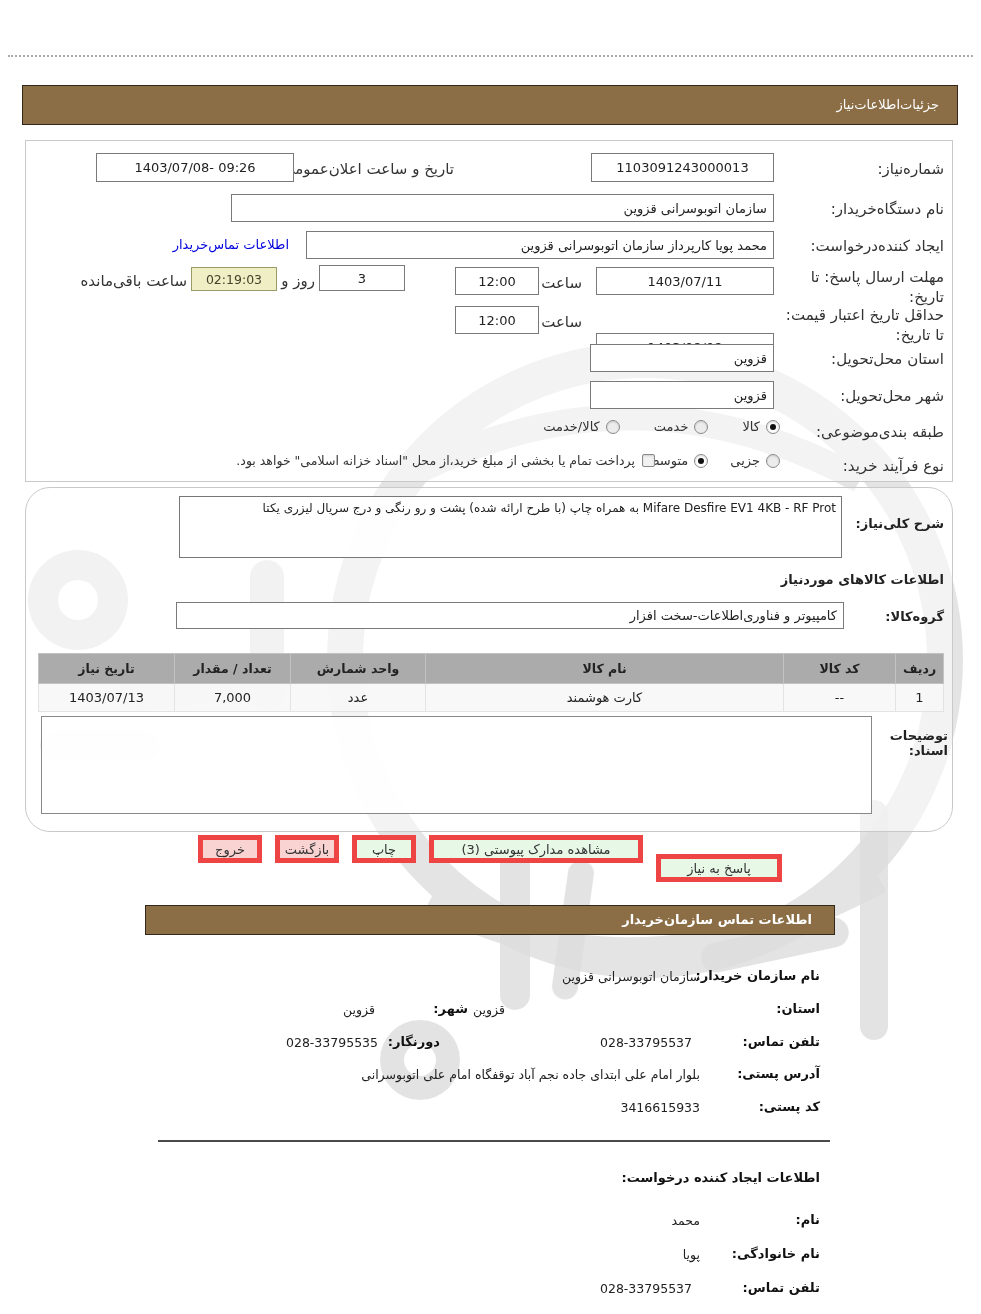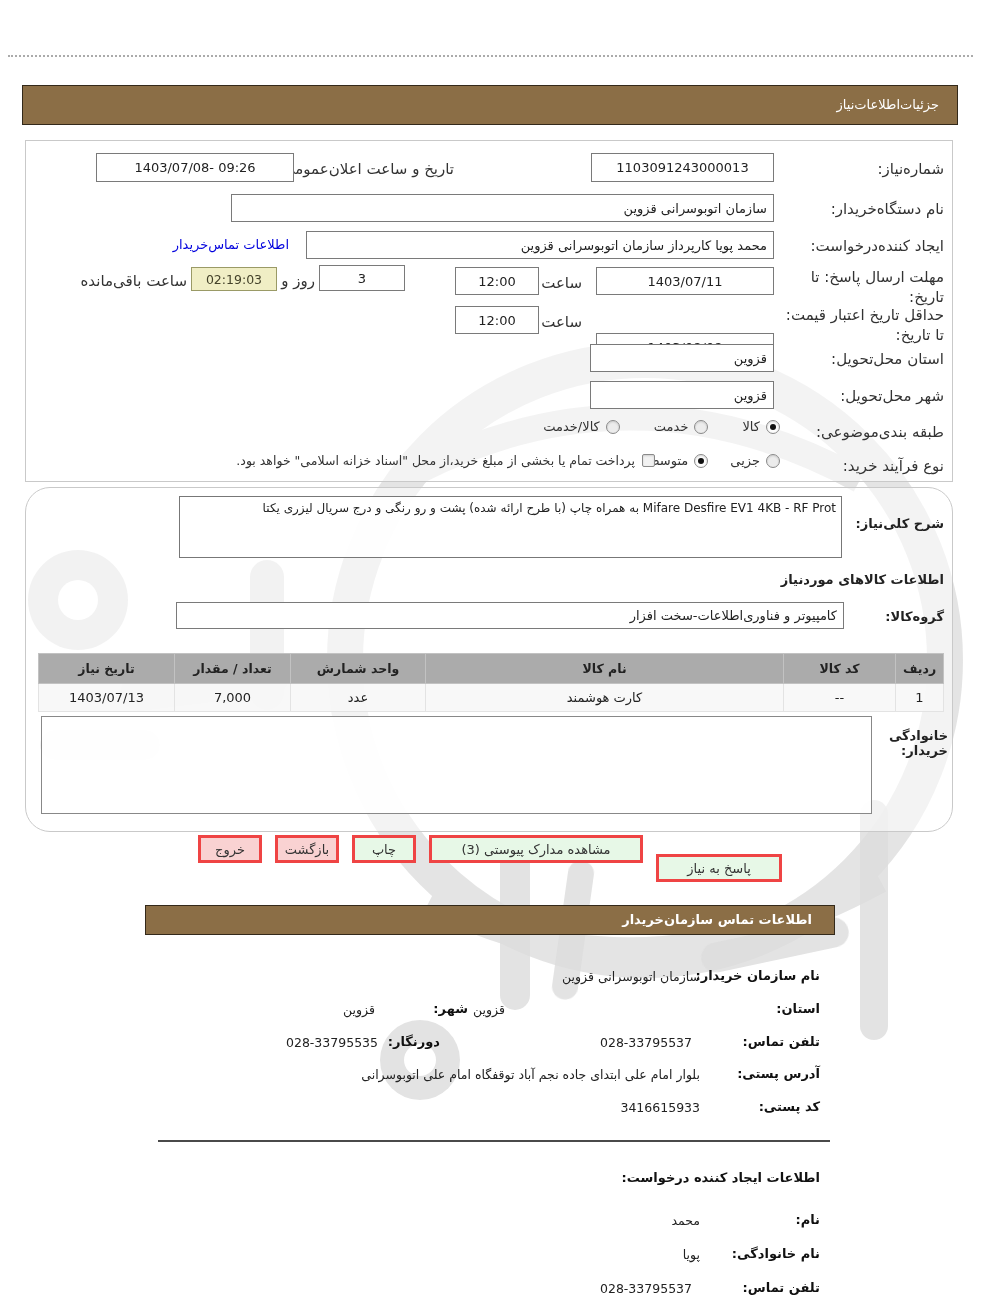--- a/index.html
+++ b/index.html
@@ -94,21 +94,21 @@
     background:rgba(247,247,247,0.9); color:#222; font-size:13px;
     height:28px; border:1px solid #e3e3e3; text-align:center;
   }
 
   
   .btn-row {
     position:absolute; top:835px; left:25px; width:930px; z-index:3;
     display:flex; direction:rtl; justify-content:center; gap:13px;
   }
   .btn {
-    height:28px; border:3px solid #ef4444;
+    height:28px; border:5px solid #ef4444;
     display:flex; align-items:center; justify-content:center;
     font-size:13px; color:#333; cursor:pointer;
     font-family:"DejaVu Sans",sans-serif;
   }
   .btn.green { background:#e7f8e7; }
   .btn.pink  { background:#f9d2d2; }
 
   
   .c-label { position:absolute; z-index:3; font-weight:bold; font-size:13px; color:#111; }
   .c-value { position:absolute; z-index:3; font-size:12.5px; color:#222; }
@@ -247,21 +247,21 @@
         <td class="ltr">1</td>
         <td class="ltr">--</td>
         <td>کارت هوشمند</td>
         <td>عدد</td>
         <td class="ltr">7,000</td>
         <td class="ltr">1403/07/13</td>
       </tr>
     </tbody>
   </table>
 
-  <span class="section-heading" style="right:4px; top:240px; width:78px;">خانوادگی خریدار:</span>
+  <span class="section-heading" style="right:4px; top:240px; width:78px;">توضیحات اسناد:</span>
   <div class="textarea" style="right:80px; top:228px; width:831px; height:98px; border-color:#888;"></div>
 </div>
 
 <div class="btn-row">
   <div class="btn green" style="width:126px;margin-top:19px;">پاسخ به نیاز</div>
   <div class="btn green" style="width:214px;">مشاهده مدارک پیوستی (3)</div>
   <div class="btn green" style="width:64px;">چاپ</div>
   <div class="btn pink" style="width:64px;">بازگشت</div>
   <div class="btn pink" style="width:64px;">خروج</div>
 </div>

